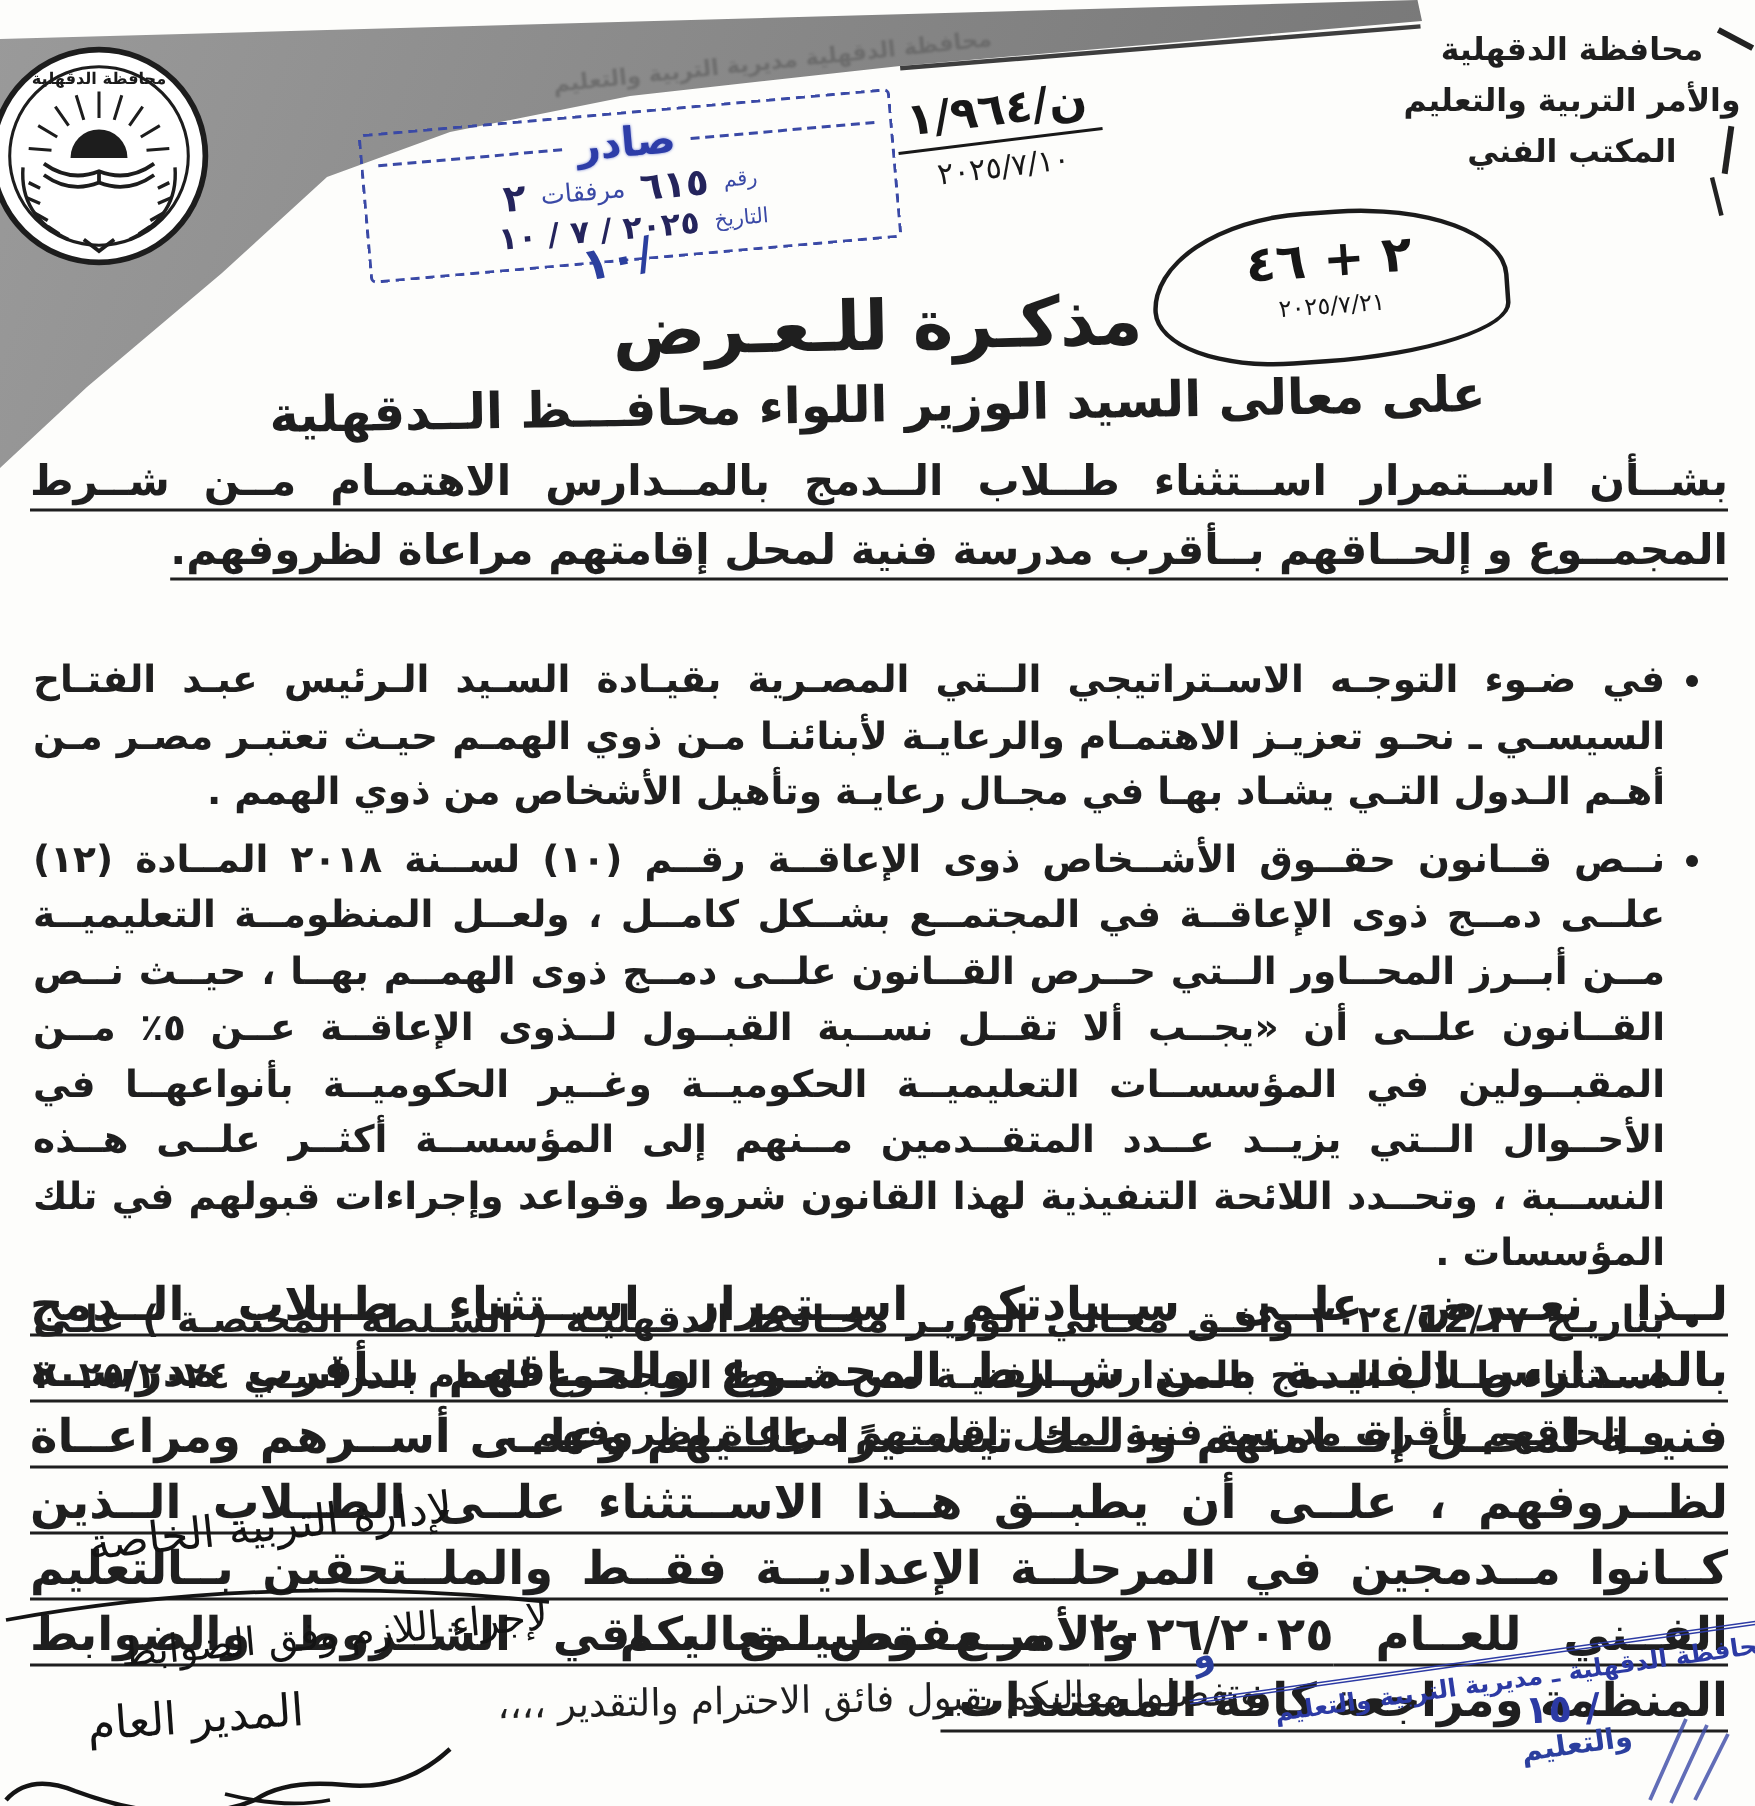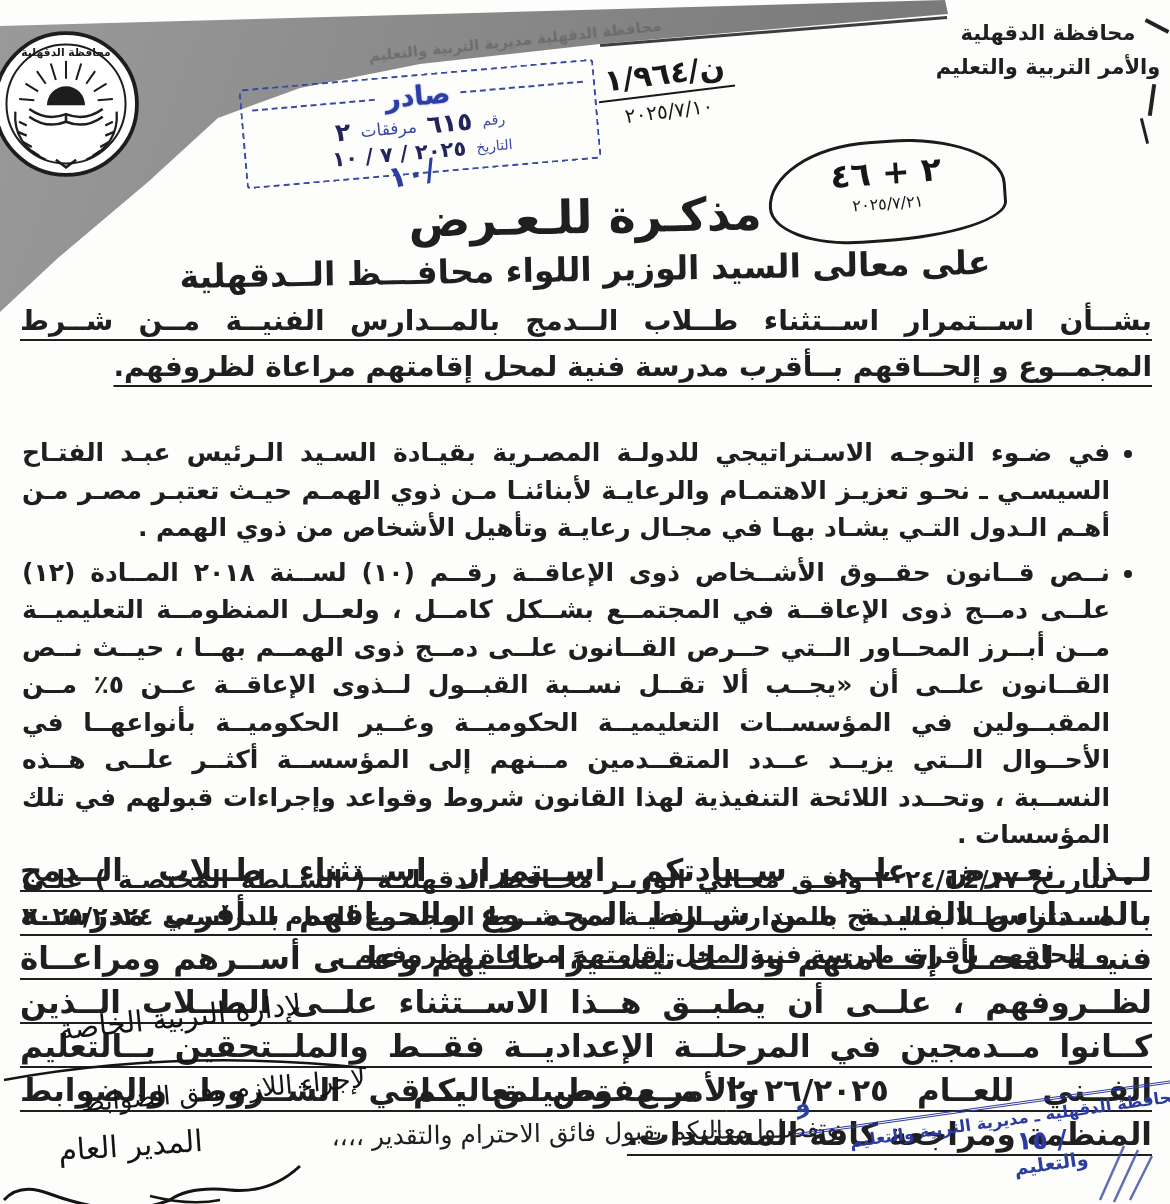--- a/index.html
+++ b/index.html
@@ -107,20 +107,21 @@
         <path d="M100 66 Q102 92 76 104"></path>
         <path d="M23 74 l6 3 M22 82 l7 3 M26 90 l7 4 M33 97 l6 4 M97 74 l-6 3 M98 82 l-7 3 M94 90 l-7 4 M87 97 l-6 4"></path>
       </g>
       <path d="M52 104 l8 6 8 -6" fill="none" stroke="#1d1d1d" stroke-width="2"></path>
     </svg>
   </div>
 
   <div class="abs letterhead b">
     <div>محافظة الدقهلية</div>
     <div>والأمر التربية والتعليم</div>
+    <div>المكتب الفني</div>
   </div>
 
   <div class="abs stamp">
     <div class="stamp-row">
       <div class="stamp-dash"></div>
       <div class="stamp-title">صادر</div>
       <div class="stamp-dash"></div>
     </div>
     <div class="stamp-row">
       <span class="stamp-lbl">رقم</span>
@@ -142,25 +143,25 @@
   <div class="abs oval">
     <div class="oval-val" dir="ltr">٢ + ٤٦</div>
     <div class="oval-date" dir="ltr">٢٠٢٥/٧/٢١</div>
   </div>
 
   <div class="abs pen-blue b" style="left:388px;top:156px;font-size:30px;transform:rotate(-12deg);" dir="ltr">١٠/</div>
 
   <div class="abs title1 b center">مذكـرة للـعـرض</div>
   <div class="abs title2 b center">على معالى السيد الوزير اللواء محافـــظ الــدقهلية</div>
 
-  <div class="abs subject b u just">بشــأن اســتمرار  اســتثناء طــلاب الــدمج بالمــدارس الفنيــة مــن شــرط المجمــوع و إلحــاقهم بــأقرب مدرسة فنية لمحل إقامتهم مراعاة لظروفهم.</div>
+  <div class="abs subject b u just">بشــأن اســتمرار  اســتثناء طــلاب الــدمج بالمــدارس الاهتمـام مــن شــرط المجمــوع و إلحــاقهم بــأقرب مدرسة فنية لمحل إقامتهم مراعاة لظروفهم.</div>
 
 
   <ul class="abs bullets">
-    <li>في ضـوء التوجـه الاسـتراتيجي للدولـة المصـرية بقيـادة السـيد الـرئيس عبـد الفتـاح السيسـي ـ نحـو تعزيـز الاهتمـام والرعايـة لأبنائنـا مـن ذوي الهمـم حيـث تعتبـر مصـر مـن أهـم الـدول التـي يشـاد بهـا في مجـال رعايـة وتأهيل الأشخاص من ذوي الهمم .</li>
+    <li>في ضـوء التوجـه الاسـتراتيجي الــتي المصـرية بقيـادة السـيد الـرئيس عبـد الفتـاح السيسـي ـ نحـو تعزيـز الاهتمـام والرعايـة لأبنائنـا مـن ذوي الهمـم حيـث تعتبـر مصـر مـن أهـم الـدول التـي يشـاد بهـا في مجـال رعايـة وتأهيل الأشخاص من ذوي الهمم .</li>
     <li>نــص قــانون حقــوق الأشــخاص ذوى الإعاقــة رقــم (١٠) لســنة ٢٠١٨ المــادة (١٢) علــى دمــج ذوى الإعاقــة في المجتمــع بشــكل كامــل ، ولعــل المنظومــة التعليميــة مــن أبــرز المحــاور الــتي حــرص القــانون علــى دمــج ذوى الهمــم بهــا ، حيــث نــص القــانون علــى أن «يجــب ألا تقــل نســبة القبــول لــذوى الإعاقــة عــن ٥٪ مــن المقبــولين في المؤسســات التعليميــة الحكوميــة وغــير الحكوميــة بأنواعهــا في الأحــوال الــتي يزيــد عــدد المتقــدمين مــنهم إلى المؤسســة أكثــر علــى هــذه النســبة ، وتحــدد اللائحة التنفيذية لهذا القانون شروط وقواعد وإجراءات قبولهم في تلك المؤسسات .</li>
     <li>بتاريـخ ٢٠٢٤/12/١٧ وافـق معـالي الوزيـر محـافظ الدقهليـة ( السـلطة المختصـة ) علـى اسـتثناء طـلاب الـدمج بالمـدارس الفنيـة مـن شـرط المجمـوع للعـام الدراسـي ٢٠٢٥/٢٠٢٤ و إلحاقهم بأقرب مدرسة فنية لمحل إقامتهم مراعاة لظروفهم .</li>
   </ul>
 
   <div class="abs request b u just">لــذا نعــرض علــى ســيادتكم اســتمرار اســتثناء طــلاب الــدمج بالمــدارس الفنيــة مــن شــرط المجمــوع والحــاقهم بــأقرب مدرســة فنيــة لمحــل إقــامتهم وذلــك تيســيرًا علــيهم وعلــى أســرهم ومراعــاة لظــروفهم ، علــى أن يطبــق هــذا الاســتثناء علــى الطــلاب الــذين كــانوا مــدمجين في المرحلــة الإعداديــة فقــط والملــتحقين بــالتعليم الفــني للعــام ٢٠٢٦/٢٠٢٥ مــع تطبيــق بــاقي الشــروط والضوابط المنظمة ومراجعة كافة المستندات.</div>
 
   <div class="abs closing1 b center">والأمر مفوض لمعاليكم</div>
   <div class="abs closing2 center">وتفضلوا معاليكم بقبول فائق الاحترام والتقدير ،،،،</div>
 
   <div class="abs hand hnote1">لإدارة التربية الخاصة</div>

